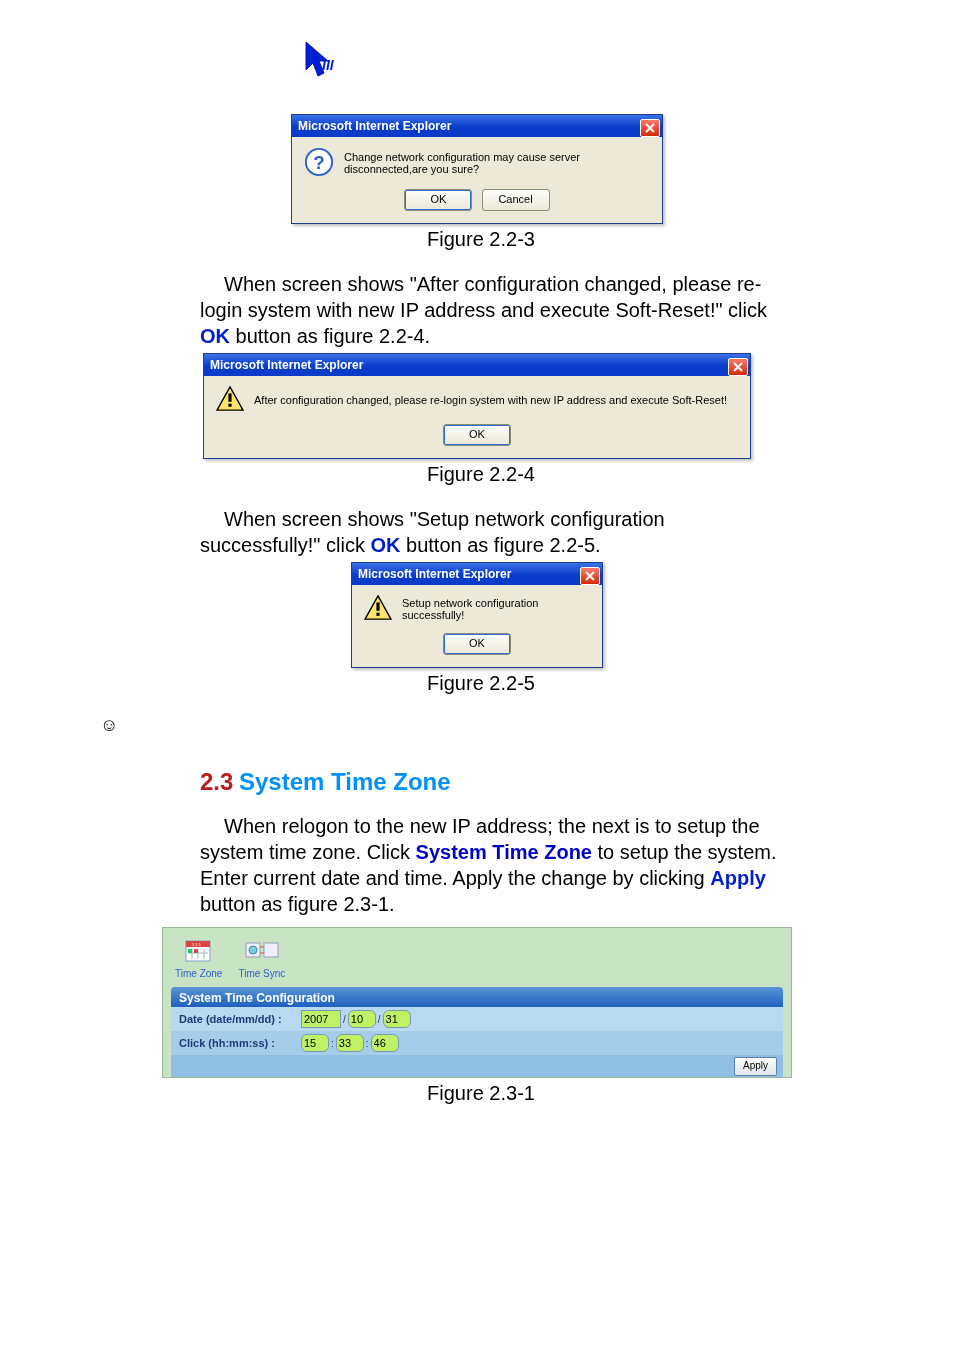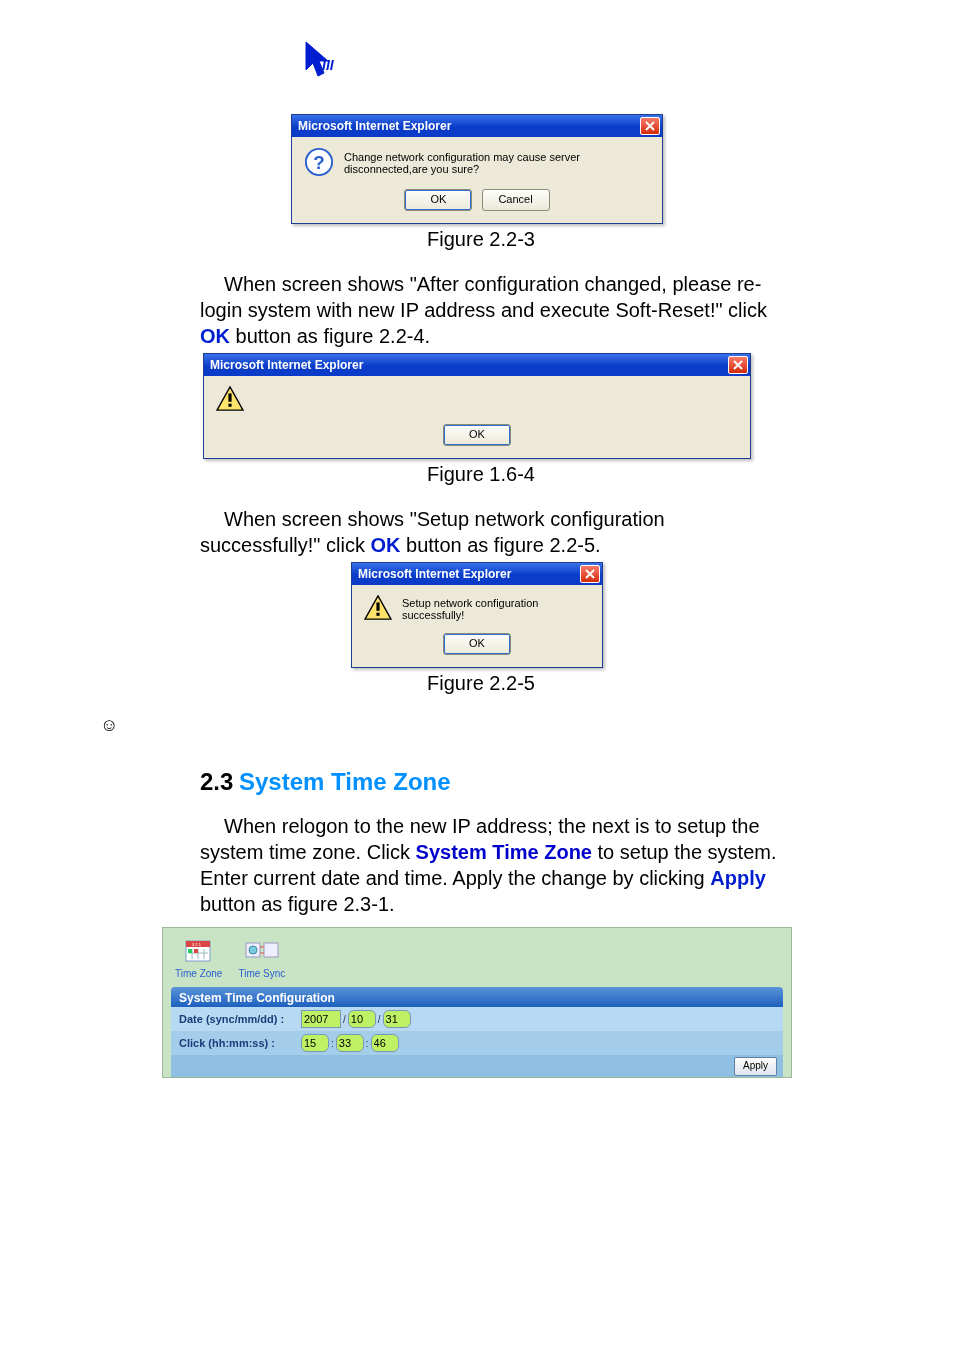--- a/index.html
+++ b/index.html
@@ -58,21 +58,21 @@
   }
   .ie-title {
     background: linear-gradient(to bottom, #3a72e8 0%, #0a3cc9 55%, #0a3cc9 100%);
     color: #fff;
     font-weight: bold;
     height: 22px;
     line-height: 22px;
     padding: 0 2px 0 6px;
     display: flex;
     justify-content: space-between;
-    align-items: center;
+    align-items: flex-end;
     font-size: 12px;
   }
   .ie-close {
     width: 18px;
     height: 16px;
     background: linear-gradient(to bottom, #f97a6a, #d42a0a);
     border: 1px solid #fff;
     border-radius: 2px;
     display: flex;
     align-items: center;
@@ -120,21 +120,21 @@
   }
 
   
   .smiley-row {
     margin: 10px 0 10px 100px;
     font-size: 18px;
   }
 
   
   .sec-num {
-    color: #000000;
+    color: #b91c1c;
     font-weight: bold;
     font-size: 24px;
   }
   .sec-title {
     color: #0090ff;
     font-weight: bold;
     font-size: 24px;
   }
   .sec-link {
     color: #0000cc;
@@ -273,26 +273,27 @@
     </span>
   </div>
   <div class="ie-body">
     <span>
       <svg class="icon-warn" viewBox="0 0 30 28">
         <path d="M15 1 L29 26 L1 26 Z" fill="#ffe46b" stroke="#000" stroke-width="1.5"></path>
         <rect x="13.3" y="8" width="3.4" height="9" fill="#000"></rect>
         <rect x="13.3" y="19" width="3.4" height="3.4" fill="#000"></rect>
       </svg>
     </span>
+    <span class="ie-msg">After configuration changed, please re-login system with new IP address and execute Soft-Reset!</span>
   </div>
   <div class="ie-btnrow">
     <span class="ie-btn default">OK</span>
   </div>
 </div>
-<div class="caption">Figure 1.6-4</div>
+<div class="caption">Figure 2.2-4</div>
 
 <div class="body-text">
   <span class="indent"></span><span>When screen shows "Setup network configuration successfully!" click </span><span class="ok-word">OK</span><span> button as figure 2.2-5.</span>
 </div>
 
 <div class="ie-dialog" style="width:250px; margin-top:4px;">
   <div class="ie-title">
     <span>Microsoft Internet Explorer</span>
     <span class="ie-close">
       <svg viewBox="0 0 10 10">
@@ -353,30 +354,31 @@
           <rect x="19" y="6" width="14" height="14" fill="#eef" stroke="#99b"></rect>
           <path d="M15 10 L19 10 M15 16 L19 16" stroke="#d77" stroke-width="1.5"></path>
           <circle cx="8" cy="13" r="4" fill="#7cd" stroke="#48a"></circle>
         </svg>
       </div>
       <span>Time Sync</span>
     </div>
   </div>
   <div class="conf-header">System Time Configuration</div>
   <div class="conf-row">
-    <div class="conf-label">Date (sync/mm/dd) :</div>
+    <div class="conf-label">Date (date/mm/dd) :</div>
     <div class="conf-inputs">
       <input class="w40" value="2007" style=""><span class="sep">/</span><input class="w28" value="10" style=""><span class="sep">/</span><input class="w28" value="31" style="">
     </div>
   </div>
   <div class="conf-row alt">
     <div class="conf-label">Click (hh:mm:ss) :</div>
     <div class="conf-inputs">
       <input class="w28" value="15" style=""><span class="sep">:</span><input class="w28" value="33" style=""><span class="sep">:</span><input class="w28" value="46" style="">
     </div>
   </div>
   <div class="conf-footer">
     <span class="apply-btn">Apply</span>
   </div>
 </div>
+<div class="caption">Figure 2.3-1</div>
 
 
 </div>
 
 </body></html>

